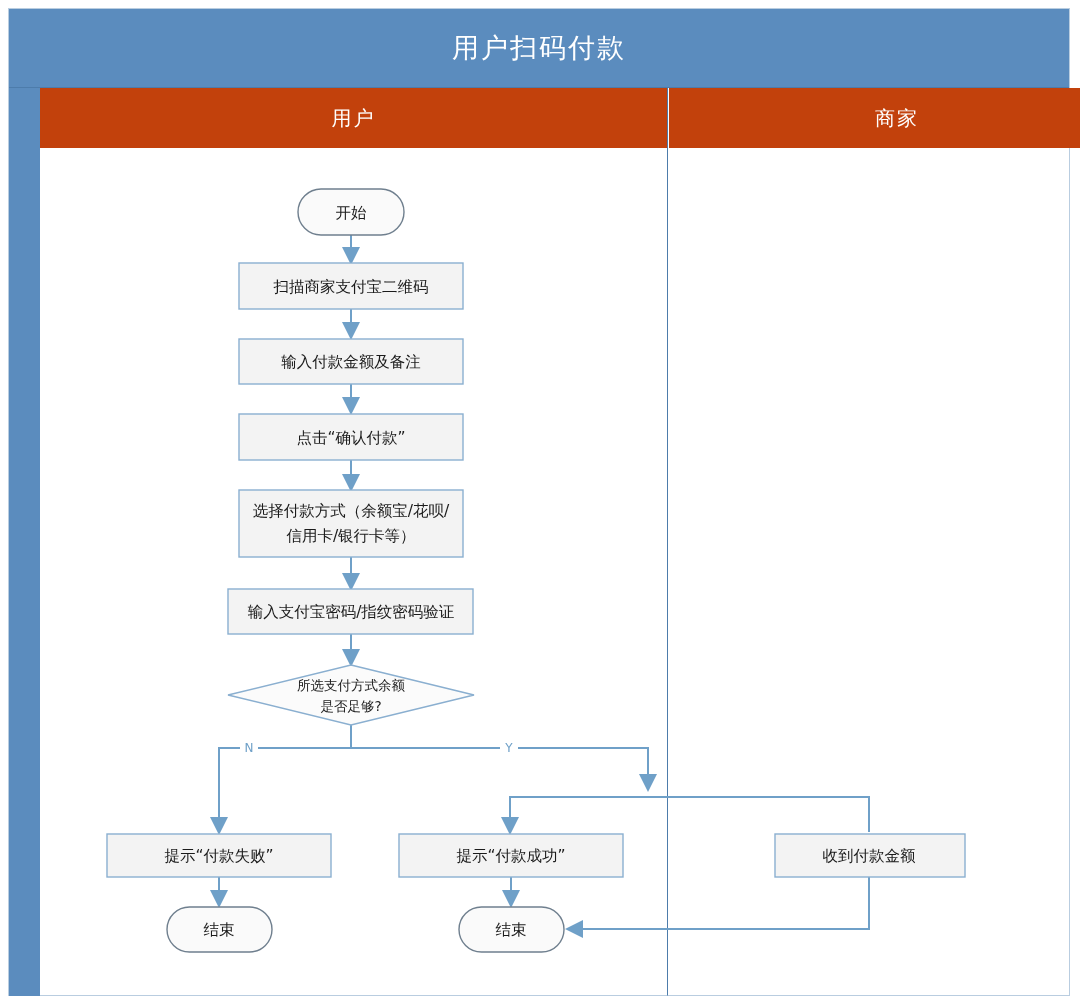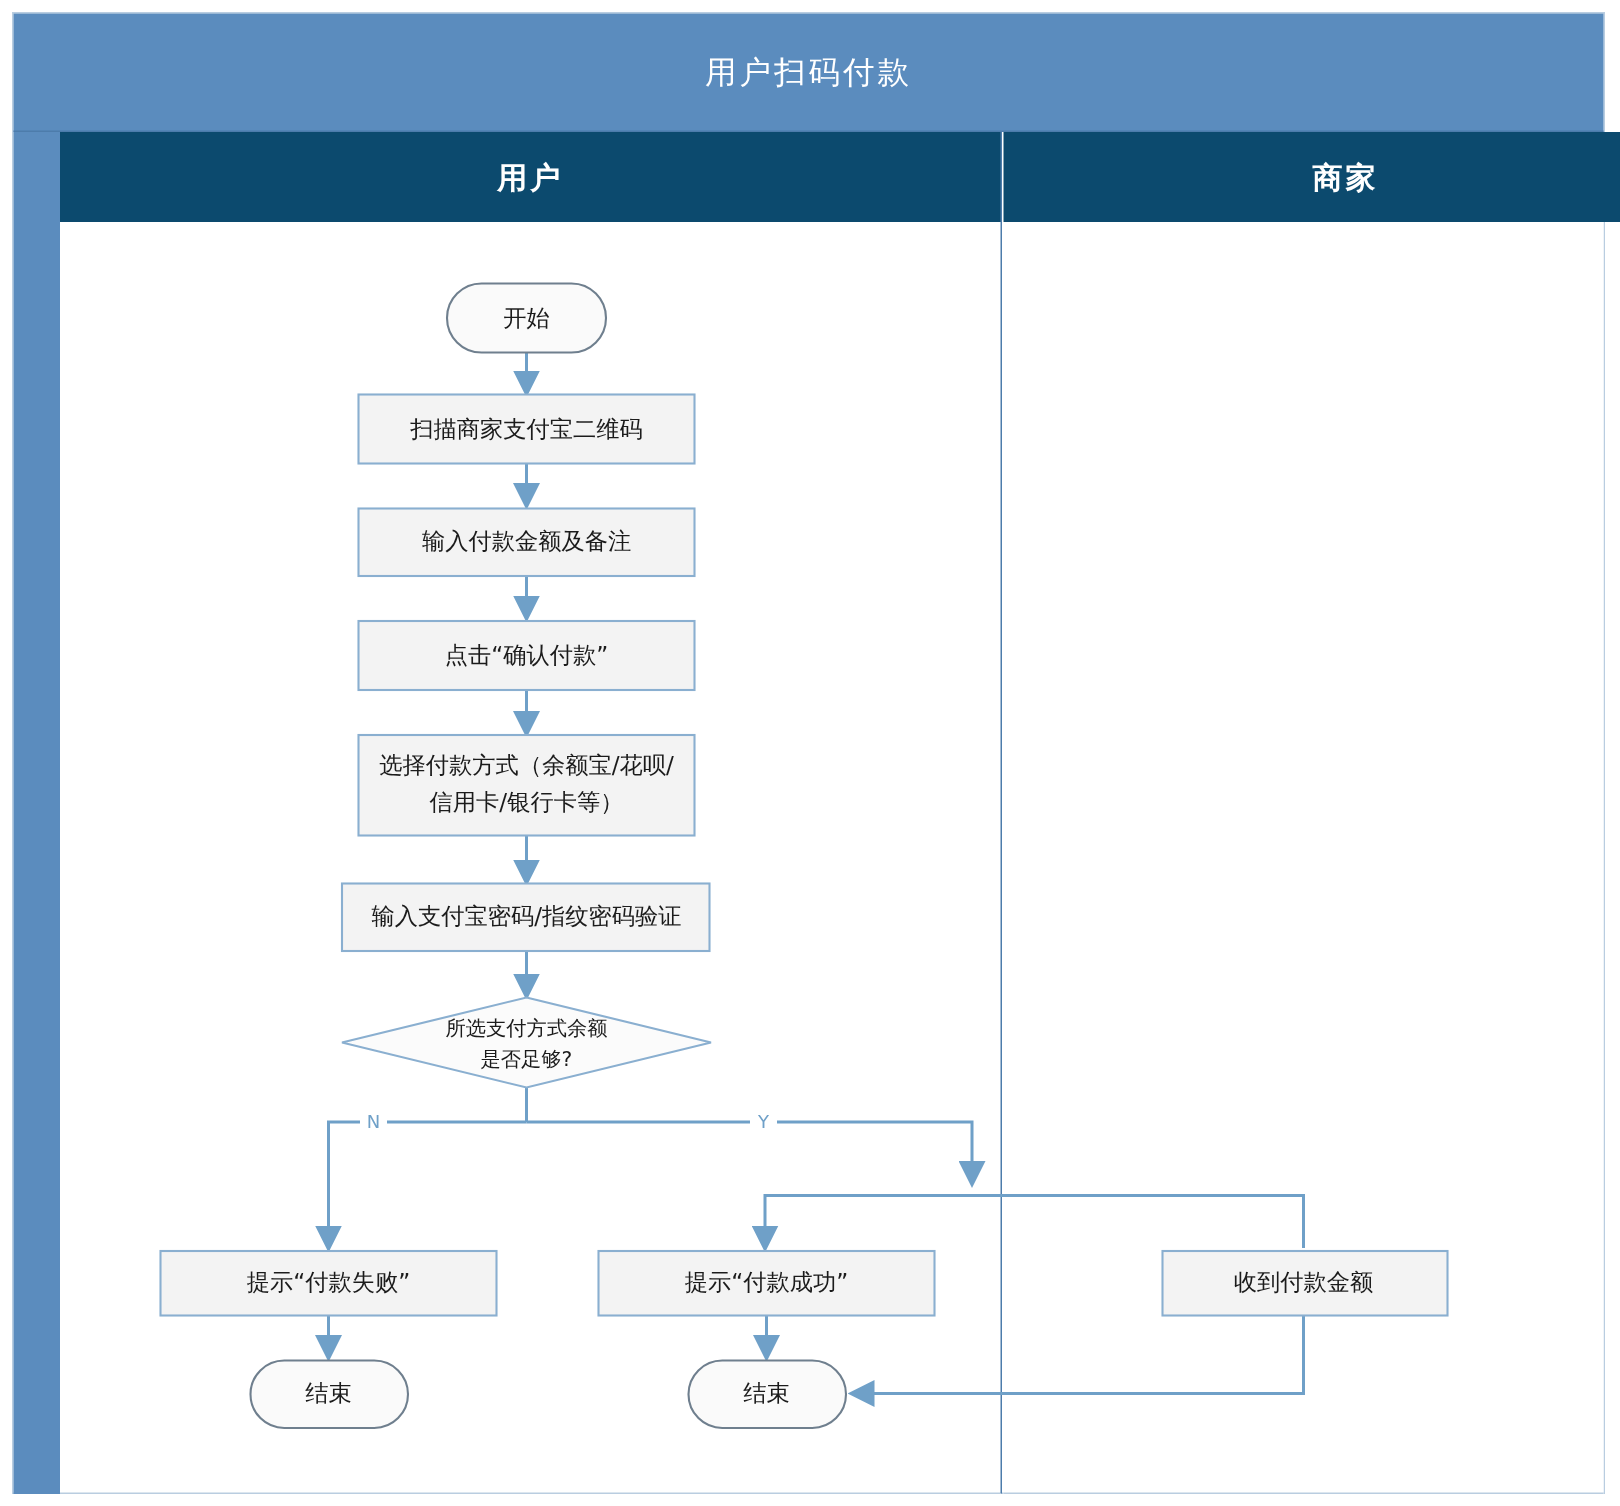--- a/index.html
+++ b/index.html
@@ -6,30 +6,30 @@
   body{font-family:"DejaVu Sans","Liberation Sans",sans-serif;}
   #stage{position:relative;width:1080px;height:1004px;background:#ffffff;overflow:hidden;}
 
   
   .frame{position:absolute;left:8px;top:8px;width:1062px;height:988px;
          box-sizing:border-box;border:1px solid #b9cde0;background:#ffffff;}
 
   
   .pool-title{position:absolute;left:9px;top:9px;width:1060px;height:79px;
               background:#5b8cbe;color:#ffffff;display:flex;align-items:center;
-              justify-content:center;font-size:21px;letter-spacing:2px;
+              justify-content:center;font-size:27px;letter-spacing:2px;
               box-sizing:border-box;border-bottom:1px solid #4d7cab;}
 
   
   .pool-strip{position:absolute;left:9px;top:88px;width:31px;height:908px;background:#5b8cbe;}
 
   
-  .lane-head{position:absolute;top:88px;height:60px;background:#0c4a6e;color:#fff;
+  .lane-head{position:absolute;top:88px;height:60px;background:#c2410c;color:#fff;
              display:flex;align-items:center;justify-content:center;font-size:20px;
-             letter-spacing:2px;box-sizing:border-box;font-weight:bold;}
+             letter-spacing:2px;box-sizing:border-box;}
   .lane-head.user{left:40px;width:628px;border-right:1px solid #4d7cab;}
   .lane-head.merchant{left:669px;width:456px;}
 
   
   .lane-body{position:absolute;top:148px;height:848px;background:#ffffff;box-sizing:border-box;}
   .lane-body.user{left:40px;width:628px;border-right:1px solid #4d7cab;border-bottom:1px solid #b9cde0;}
   .lane-body.merchant{left:669px;width:400px;border-bottom:1px solid #b9cde0;}
 
   svg.flow{position:absolute;left:0;top:0;width:1080px;height:1004px;overflow:visible;}
 

